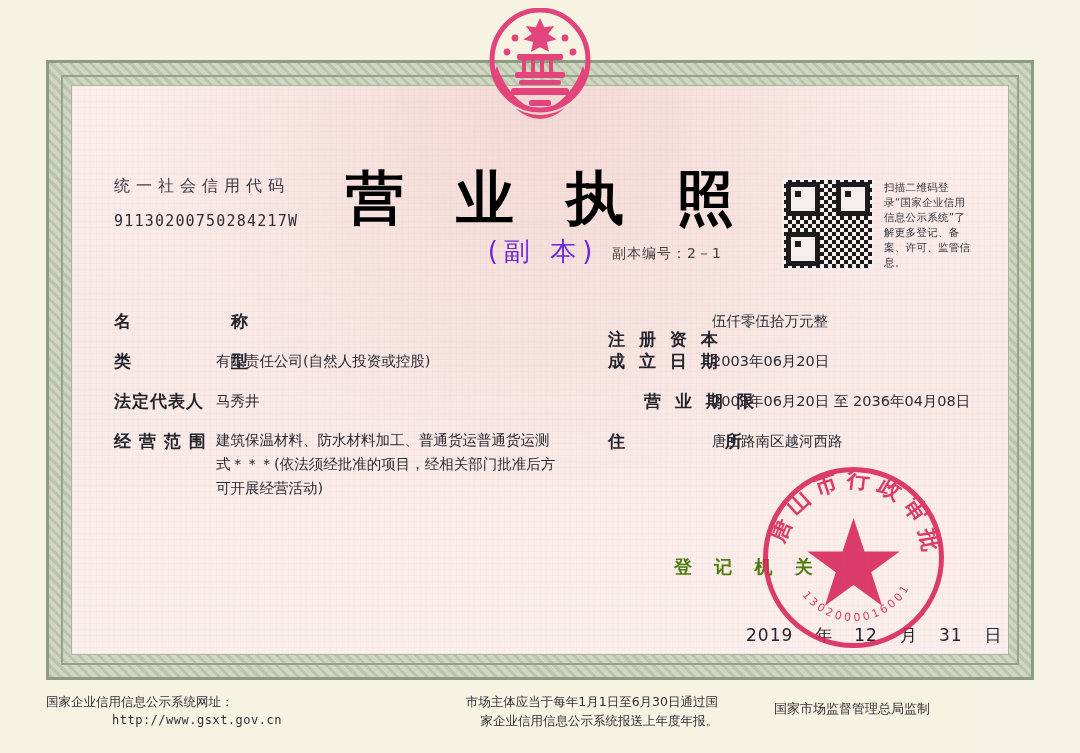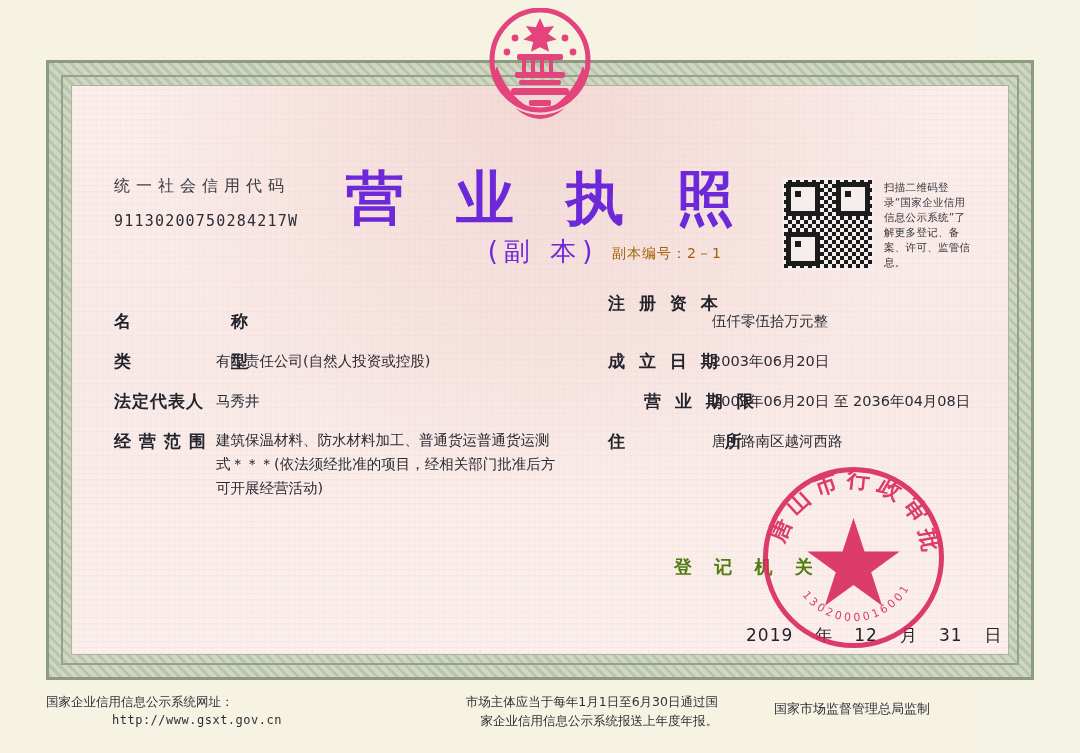--- a/index.html
+++ b/index.html
@@ -110,42 +110,42 @@
   .title {
     position: absolute;
     left: 0;
     top: 100px;
     width: 988px;
     text-align: center;
     font-size: 58px;
     font-weight: bold;
     letter-spacing: 16px;
     text-indent: 16px;
-    color: #6d28d9;
+    color: #000000;
     font-family: "DejaVu Sans", sans-serif;
   }
   .subtitle {
     position: absolute;
     left: 0;
     top: 174px;
     width: 988px;
     text-align: center;
     font-size: 26px;
     letter-spacing: 6px;
     text-indent: 6px;
     color: #6d28d9;
     font-family: "DejaVu Sans", sans-serif;
   }
   .copy-no {
     position: absolute;
     left: 566px;
     top: 185px;
     font-size: 14px;
     letter-spacing: 1px;
-    color: #a16207;
+    color: #404040;
     font-family: "DejaVu Sans", sans-serif;
   }
 
   
   .qr {
     position: absolute;
     left: 736px;
     top: 118px;
     width: 88px;
     height: 88px;
@@ -204,21 +204,21 @@
   .lab-name    { left: 68px;  top: 250px; letter-spacing: 22px; }
   .lab-type    { left: 68px;  top: 290px; letter-spacing: 22px; }
   .lab-legal   { left: 68px;  top: 330px; letter-spacing: 1px; }
   .lab-scope   { left: 68px;  top: 370px; letter-spacing: 1px; }
 
   .val-name    { left: 170px; top: 252px; }
   .val-type    { left: 170px; top: 292px; }
   .val-legal   { left: 170px; top: 332px; }
   .val-scope   { left: 170px; top: 368px; }
 
-  .lab-capital { left: 562px; top: 232px; letter-spacing: 4px; }
+  .lab-capital { left: 562px; top: 268px; letter-spacing: 4px; }
   .lab-estab   { left: 562px; top: 290px; letter-spacing: 4px; }
   .lab-term    { left: 562px; top: 330px; letter-spacing: 4px; margin-left: 36px; }
   .lab-addr    { left: 562px; top: 370px; letter-spacing: 22px; text-align: right; }
 
   .val-capital { left: 666px; top: 252px; }
   .val-estab   { left: 666px; top: 292px; }
   .val-term    { left: 666px; top: 332px; }
   .val-addr    { left: 666px; top: 372px; }
 
   .registrar {

